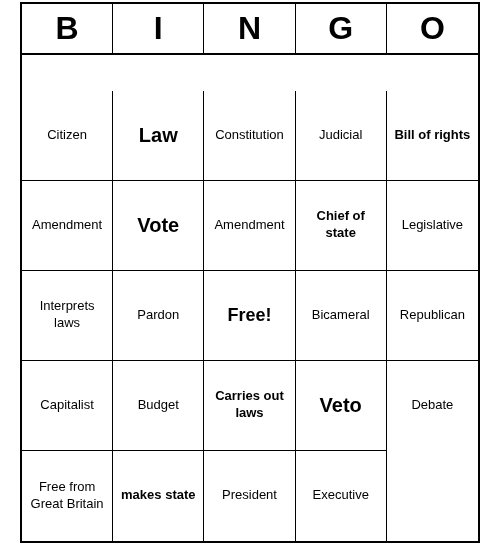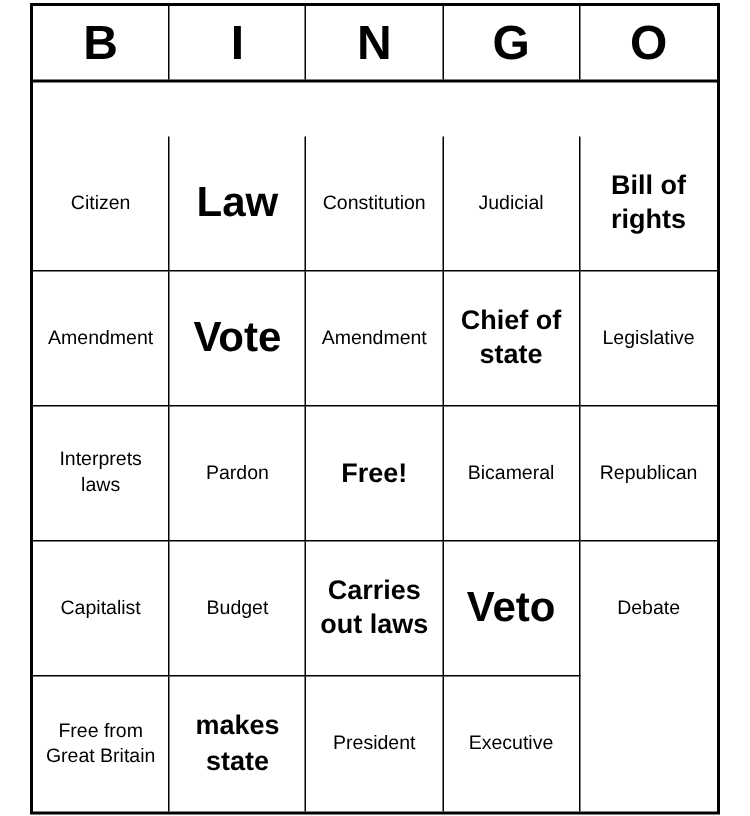--- a/index.html
+++ b/index.html
@@ -56,26 +56,26 @@
       border-right: none;
     }
     .bingo-cell:nth-last-child(-n+5) {
       border-bottom: none;
     }
     .cell-text {
       font-size: 13px;
       line-height: 1.3;
     }
     .cell-text-large {
-      font-size: 28px;
+      font-size: 20px;
       font-weight: bold;
       line-height: 1.2;
     }
     .cell-text-medium {
-      font-size: 18px;
+      font-size: 13px;
       font-weight: bold;
       line-height: 1.3;
     }
     .cell-text-free {
       font-size: 18px;
       font-weight: bold;
     }
   </style>
 </head>
 <body>

